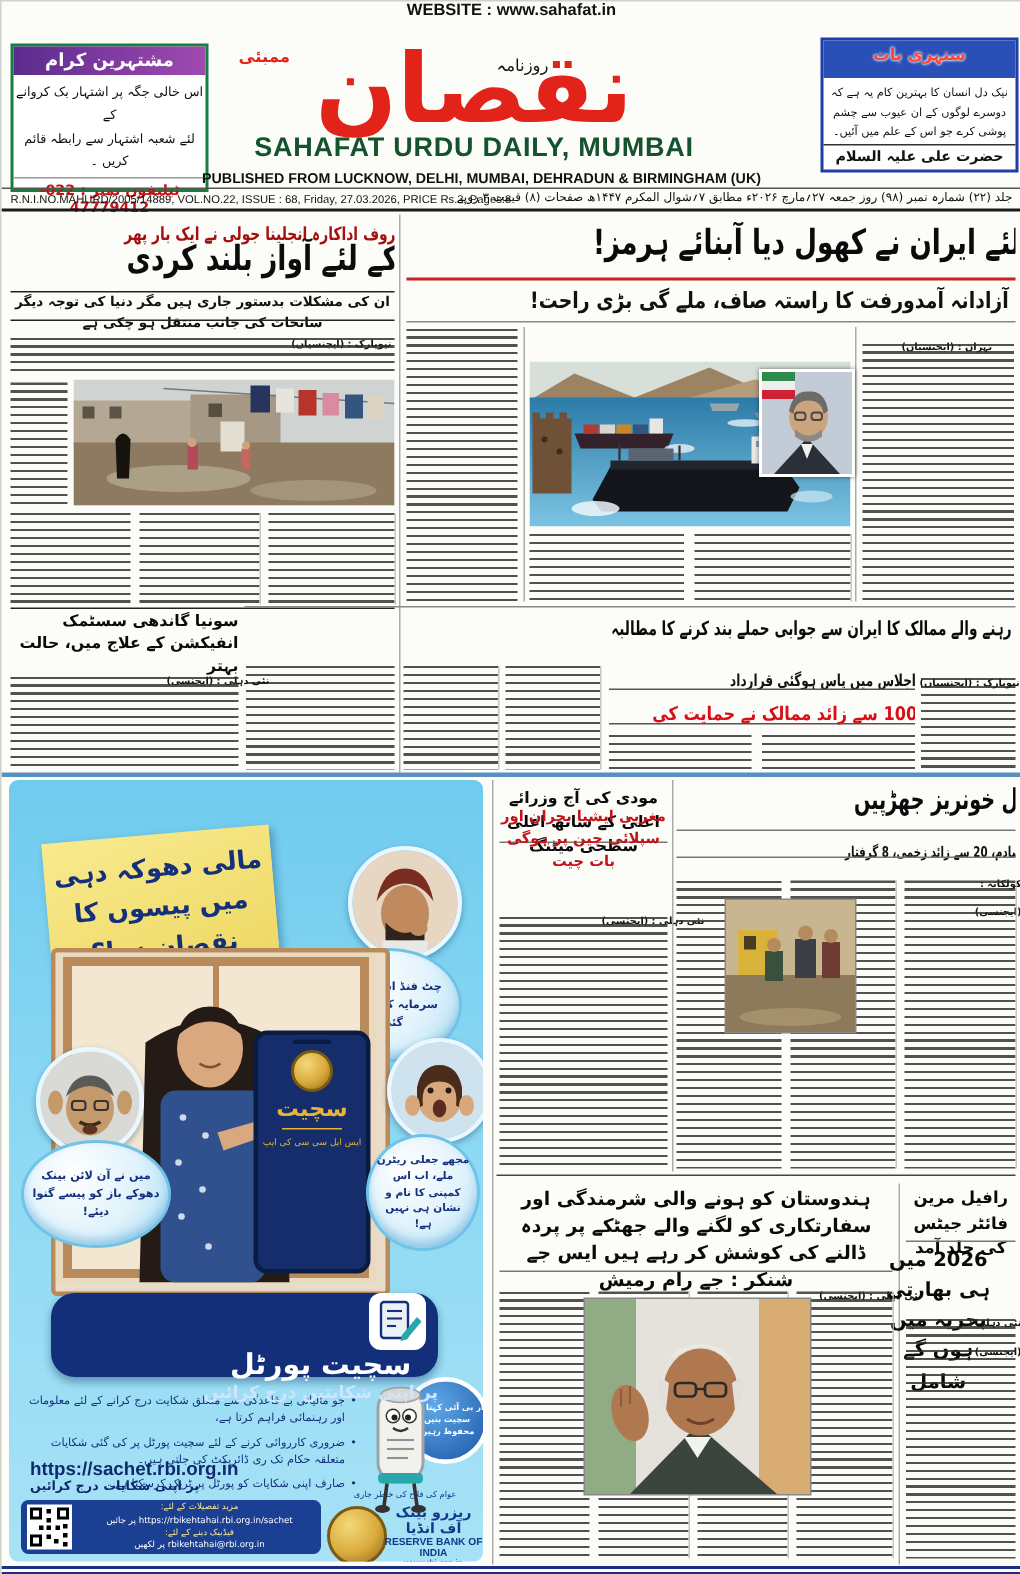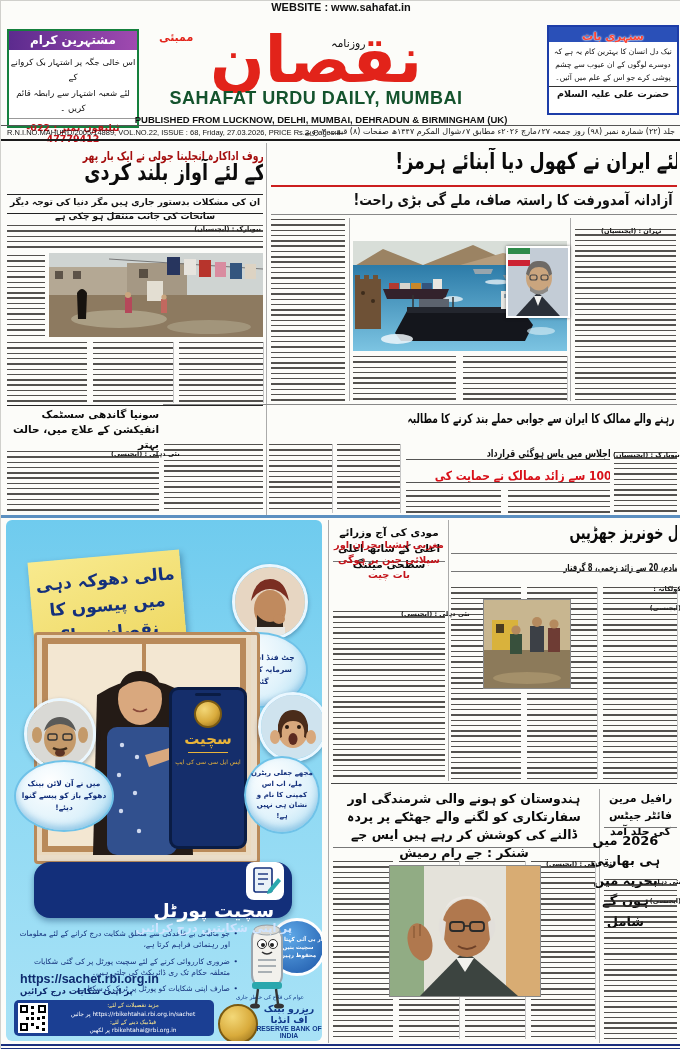--- a/index.html
+++ b/index.html
@@ -42,21 +42,21 @@
     <div class="urdu b c red" style="font-size:9.5px;margin-top:3px;">ٹیلیفون نمبر : 022-47779412</div>
   </div>
 
   <div class="abs urdu b red" style="left:158px;top:30px;font-size:11px;color:#e2231a;text-align:right;">ممبئی</div>
   <div class="abs urdu" style="left:330px;top:36px;font-size:11px;color:#111;">روزنامہ</div>
   <div class="abs urdu b c" style="left:170px;top:26px;width:290px;font-size:64px;line-height:1.05;color:#e2231a;">نقصان</div>
   <div class="abs lat b c" style="left:150px;top:87px;width:330px;font-size:18px;letter-spacing:.5px;color:#14532d;">SAHAFAT URDU DAILY, MUMBAI</div>
   <div class="abs lat b c" style="left:100px;top:113px;width:440px;font-size:9.5px;color:#111;">PUBLISHED FROM LUCKNOW, DELHI, MUMBAI, DEHRADUN &amp; BIRMINGHAM (UK)</div>
 
   <div class="abs" style="left:546px;top:24px;width:128px;height:86px;border:2px solid #1d3da8;background:#fff;">
-    <div class="c" style="height:15px;line-height:15px;background:#2a50b8;">
+    <div class="c" style="height:25px;line-height:15px;background:#2a50b8;">
       <span class="urdu b" style="font-size:11px;color:#ff4433;text-shadow:0 0 2px #fff,0 0 2px #fff;">سنہری بات</span>
     </div>
     <div class="urdu c" style="font-size:7.5px;line-height:1.75;padding:3px 4px 0 4px;color:#111;">نیک دل انسان کا بہترین کام یہ ہے کہ دوسرے لوگوں کے ان عیوب سے چشم پوشی کرے جو اس کے علم میں آئیں۔</div>
     <div class="urdu b c" style="font-size:9.5px;border-top:1px solid #333;margin-top:2px;padding-top:1px;color:#111;">حضرت علی علیہ السلام</div>
   </div>
 
   <div class="hr" style="left:0;top:124px;width:680px;background:#555;"></div>
   <div class="abs lat" style="left:6px;top:127px;font-size:7.5px;color:#111;">R.N.I.NO.MAHURD/2005/14889, VOL.NO.22, ISSUE : 68, Friday, 27.03.2026, PRICE Rs.3, Pages:8</div>
   <div class="abs urdu" style="right:6px;top:126px;font-size:8px;color:#111;">جلد (۲۲) شمارہ نمبر (۹۸) روز جمعہ ۲۷؍مارچ ۲۰۲۶ء مطابق ۷؍شوال المکرم ۱۴۴۷ھ صفحات (۸) قیمت ۳ روپے</div>
   <div class="hr" style="left:0;top:138px;width:680px;height:2px;background:#1a1a1a;"></div>

